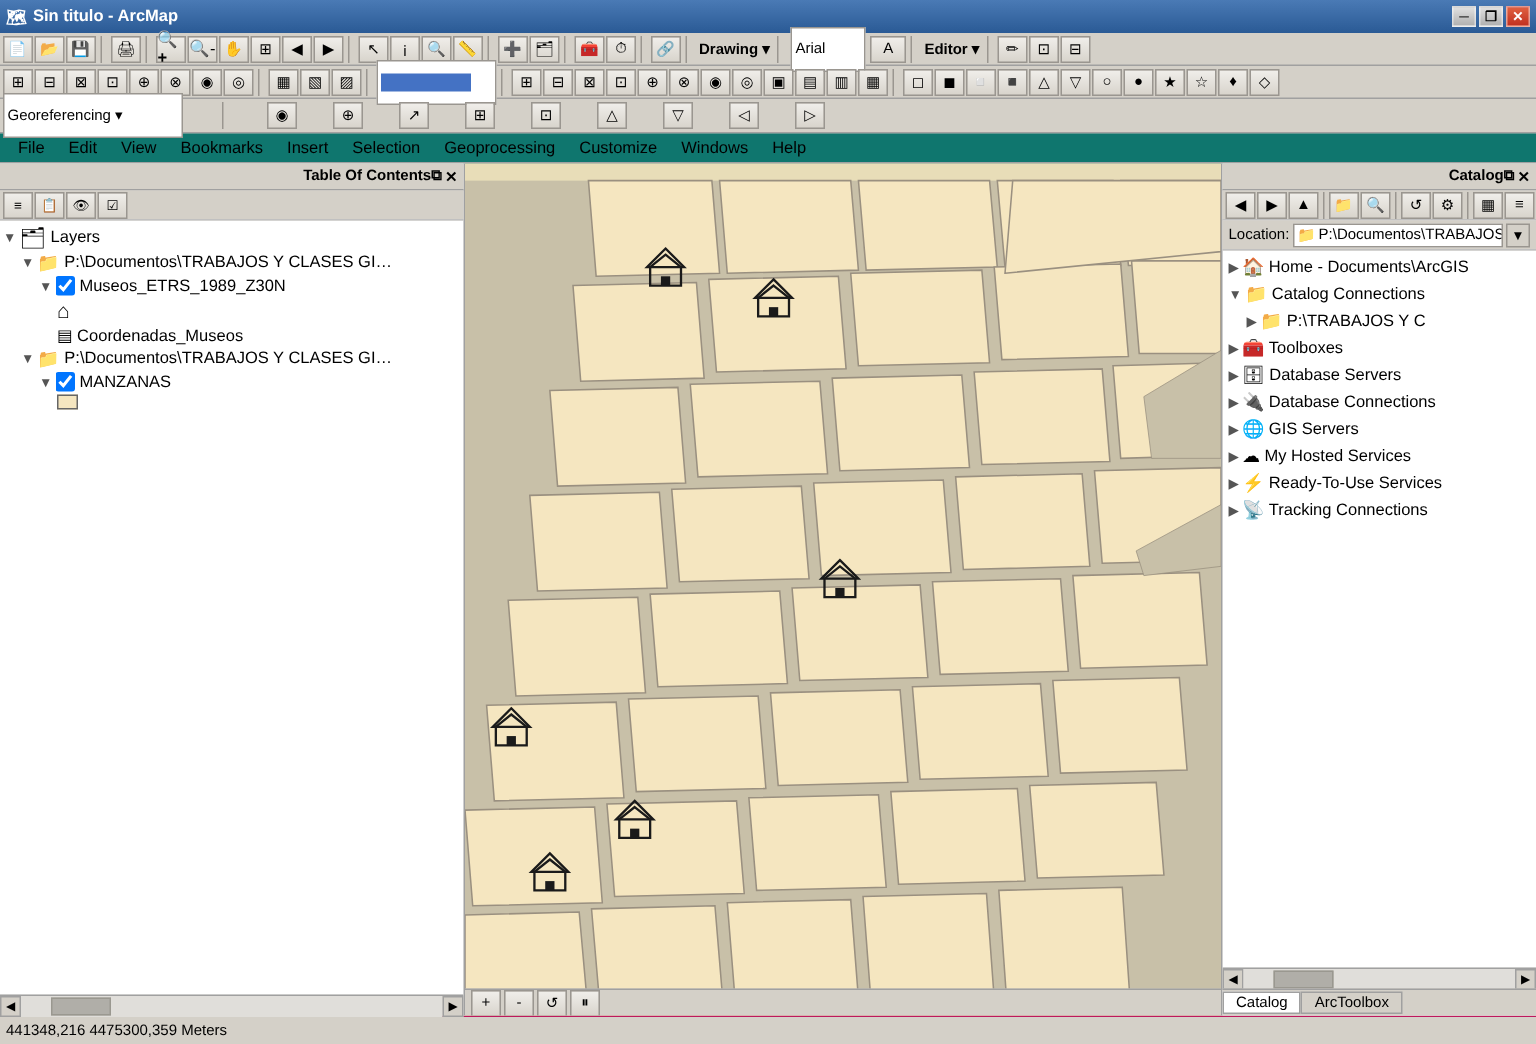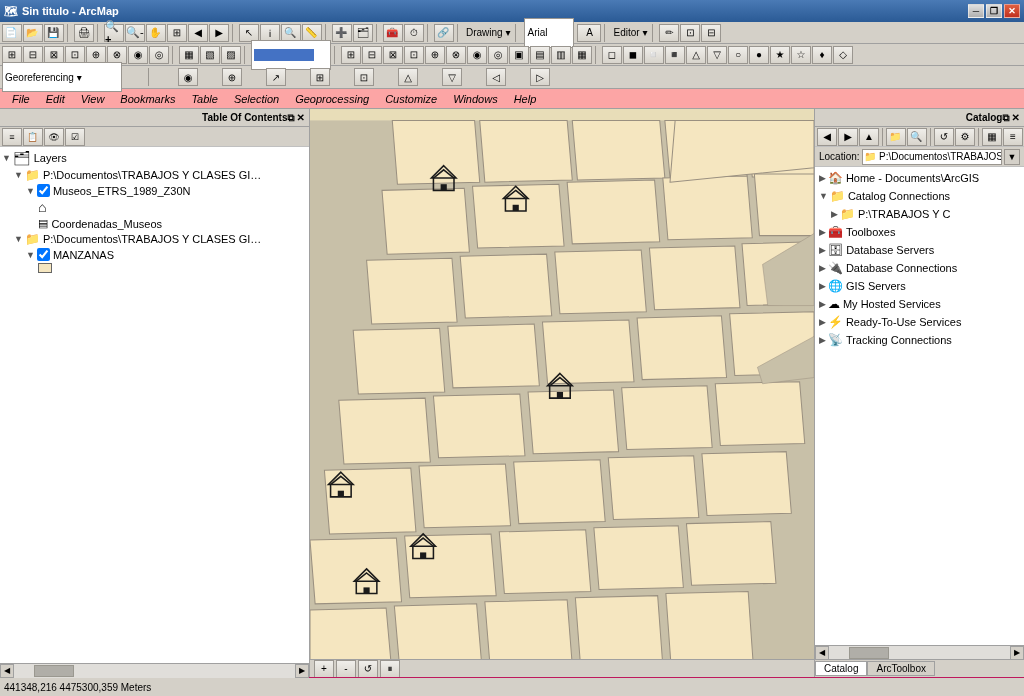--- a/index.html
+++ b/index.html
@@ -50,32 +50,31 @@
       border: 1px solid #9a9690;
       display: flex; align-items: center; justify-content: center;
       font-size: 10px; cursor: pointer; flex-shrink: 0;
     }
     .tb-sep { width: 4px; height: 18px; border-left: 1px solid #9a9690; margin: 0 2px; }
     .tb-dropdown {
       height: 30px; font-size: 10px;
       background: white; border: 1px solid #9a9690;
       display: flex; align-items: center; padding: 0 2px;
     }
-    .tb-label { font-size: 10px; padding: 0 2px; }
+    .tb-label { font-size: 10px; padding: 0 2px; font-weight: bold; }
 
     
     .menu-bar {
       display: flex;
       align-items: center;
       height: 20px;
-      background: #fca5a5;
+      background: #0f766e;
       border-bottom: 1px solid #a0a0a0;
       padding: 0 4px;
       gap: 0;
-      font-style: italic;
     }
     .menu-item {
       padding: 2px 8px;
       cursor: pointer;
       font-size: 11px;
     }
 
     
     .main-area {
       display: flex;
@@ -399,21 +398,21 @@
     <div class="tb-btn">◁</div>
     <div class="tb-btn">▷</div>
   </div>
 </div>
 
 <div class="menu-bar">
   <span class="menu-item">File</span>
   <span class="menu-item">Edit</span>
   <span class="menu-item">View</span>
   <span class="menu-item">Bookmarks</span>
-  <span class="menu-item">Table</span>
+  <span class="menu-item">Insert</span>
   <span class="menu-item">Selection</span>
   <span class="menu-item">Geoprocessing</span>
   <span class="menu-item">Customize</span>
   <span class="menu-item">Windows</span>
   <span class="menu-item">Help</span>
 </div>
 
 <div class="main-area">
 
   <div class="toc-panel">

